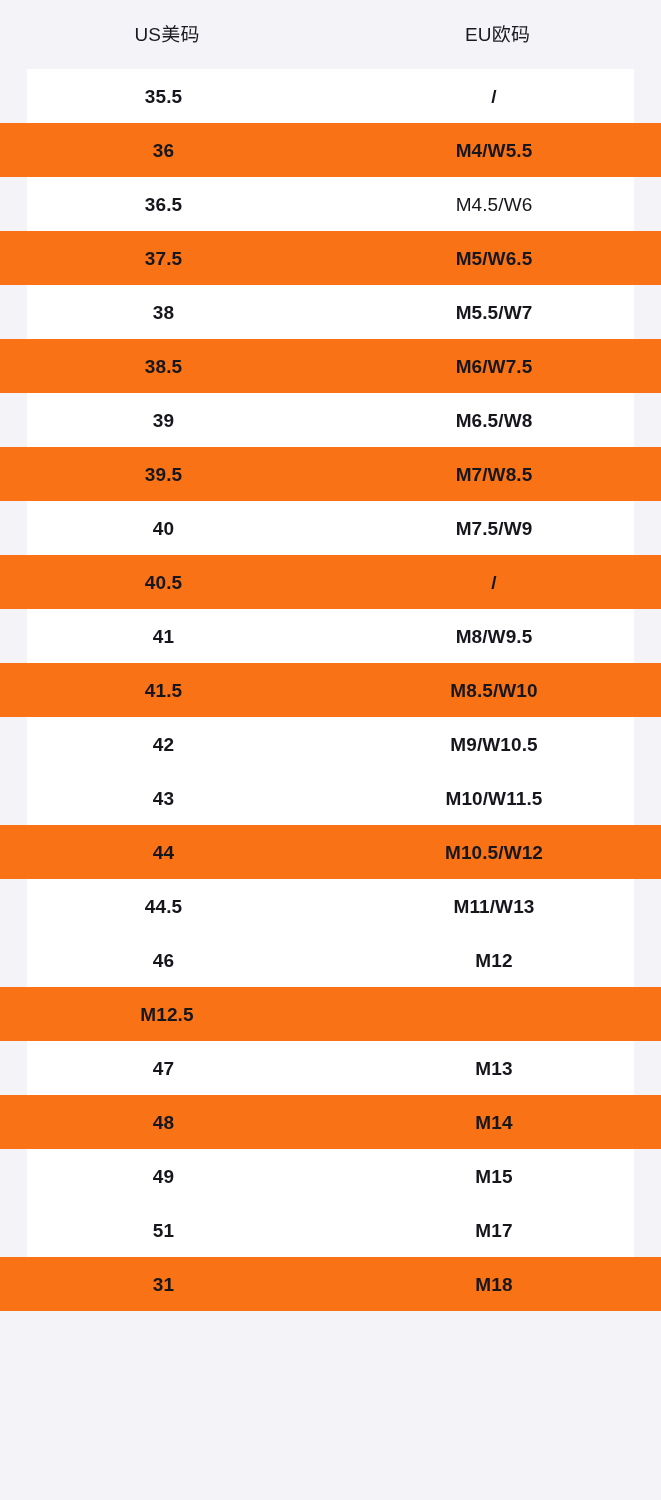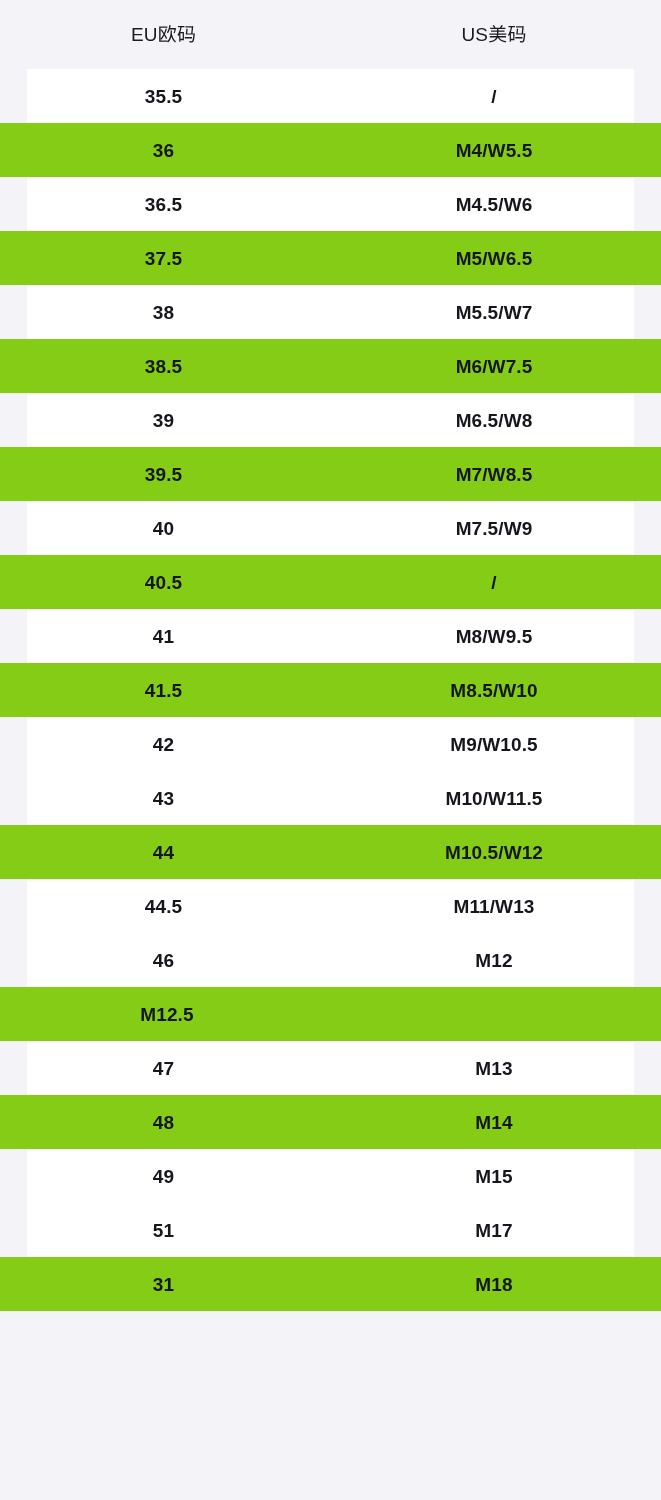--- a/index.html
+++ b/index.html
@@ -51,21 +51,21 @@
   
   .table-body {
     width: 661px;
   }
 
   .table-row {
     display: flex;
     width: 661px;
     height: 54px;
     align-items: center;
-    background: #84cc16;
+    background: #f97316;
   }
 
   
   .table-row.row-white {
     background:
       linear-gradient(to right,
         #f4f4f8 0px, #f4f4f8 27px,
         #ffffff 27px, #ffffff 634px,
         #f4f4f8 634px, #f4f4f8 661px);
   }
@@ -84,214 +84,214 @@
     font-size: 19px;
     font-weight: 700;
     color: #16161d;
     line-height: 1;
     letter-spacing: 0.1px;
     white-space: nowrap;
   }
 
   
   .cell-text.weight-light {
-    font-weight: 700;
+    font-weight: 400;
   }
 </style>
 </head>
 <body>
 
 <div id="size-table">
 
   <div class="table-header">
+    <div class="col col-us">
+      <span class="header-label">US美码</span>
+    </div>
     <div class="col col-eu">
       <span class="header-label">EU欧码</span>
     </div>
-    <div class="col col-us">
-      <span class="header-label">US美码</span>
+  </div>
+
+  <div class="table-body" id="table-body">
+      <div class="table-row row-white">
+        <div class="cell cell-eu">
+          <span class="cell-text">35.5</span>
+        </div>
+        <div class="cell cell-us">
+          <span class="cell-text">/</span>
+        </div>
+      </div>
+      <div class="table-row row-gray">
+        <div class="cell cell-eu">
+          <span class="cell-text">36</span>
+        </div>
+        <div class="cell cell-us">
+          <span class="cell-text">M4/W5.5</span>
+        </div>
+      </div>
+      <div class="table-row row-white">
+        <div class="cell cell-eu">
+          <span class="cell-text">36.5</span>
+        </div>
+        <div class="cell cell-us">
+          <span class="cell-text weight-light">M4.5/W6</span>
+        </div>
+      </div>
+      <div class="table-row row-gray">
+        <div class="cell cell-eu">
+          <span class="cell-text">37.5</span>
+        </div>
+        <div class="cell cell-us">
+          <span class="cell-text">M5/W6.5</span>
+        </div>
+      </div>
+      <div class="table-row row-white">
+        <div class="cell cell-eu">
+          <span class="cell-text">38</span>
+        </div>
+        <div class="cell cell-us">
+          <span class="cell-text">M5.5/W7</span>
+        </div>
+      </div>
+      <div class="table-row row-gray">
+        <div class="cell cell-eu">
+          <span class="cell-text">38.5</span>
+        </div>
+        <div class="cell cell-us">
+          <span class="cell-text">M6/W7.5</span>
+        </div>
+      </div>
+      <div class="table-row row-white">
+        <div class="cell cell-eu">
+          <span class="cell-text">39</span>
+        </div>
+        <div class="cell cell-us">
+          <span class="cell-text">M6.5/W8</span>
+        </div>
+      </div>
+      <div class="table-row row-gray">
+        <div class="cell cell-eu">
+          <span class="cell-text">39.5</span>
+        </div>
+        <div class="cell cell-us">
+          <span class="cell-text">M7/W8.5</span>
+        </div>
+      </div>
+      <div class="table-row row-white">
+        <div class="cell cell-eu">
+          <span class="cell-text">40</span>
+        </div>
+        <div class="cell cell-us">
+          <span class="cell-text">M7.5/W9</span>
+        </div>
+      </div>
+      <div class="table-row row-gray">
+        <div class="cell cell-eu">
+          <span class="cell-text">40.5</span>
+        </div>
+        <div class="cell cell-us">
+          <span class="cell-text">/</span>
+        </div>
+      </div>
+      <div class="table-row row-white">
+        <div class="cell cell-eu">
+          <span class="cell-text">41</span>
+        </div>
+        <div class="cell cell-us">
+          <span class="cell-text">M8/W9.5</span>
+        </div>
+      </div>
+      <div class="table-row row-gray">
+        <div class="cell cell-eu">
+          <span class="cell-text">41.5</span>
+        </div>
+        <div class="cell cell-us">
+          <span class="cell-text">M8.5/W10</span>
+        </div>
+      </div>
+      <div class="table-row row-white">
+        <div class="cell cell-eu">
+          <span class="cell-text">42</span>
+        </div>
+        <div class="cell cell-us">
+          <span class="cell-text">M9/W10.5</span>
+        </div>
+      </div>
+      <div class="table-row row-white">
+        <div class="cell cell-eu">
+          <span class="cell-text">43</span>
+        </div>
+        <div class="cell cell-us">
+          <span class="cell-text">M10/W11.5</span>
+        </div>
+      </div>
+      <div class="table-row row-gray">
+        <div class="cell cell-eu">
+          <span class="cell-text">44</span>
+        </div>
+        <div class="cell cell-us">
+          <span class="cell-text">M10.5/W12</span>
+        </div>
+      </div>
+      <div class="table-row row-white">
+        <div class="cell cell-eu">
+          <span class="cell-text">44.5</span>
+        </div>
+        <div class="cell cell-us">
+          <span class="cell-text">M11/W13</span>
+        </div>
+      </div>
+      <div class="table-row row-white">
+        <div class="cell cell-eu">
+          <span class="cell-text">46</span>
+        </div>
+        <div class="cell cell-us">
+          <span class="cell-text">M12</span>
+        </div>
+      </div>
+      <div class="table-row row-gray">
+        <div class="cell cell-us">
+          <span class="cell-text">M12.5</span>
+        </div>
+      </div>
+      <div class="table-row row-white">
+        <div class="cell cell-eu">
+          <span class="cell-text">47</span>
+        </div>
+        <div class="cell cell-us">
+          <span class="cell-text">M13</span>
+        </div>
+      </div>
+      <div class="table-row row-gray">
+        <div class="cell cell-eu">
+          <span class="cell-text">48</span>
+        </div>
+        <div class="cell cell-us">
+          <span class="cell-text">M14</span>
+        </div>
+      </div>
+      <div class="table-row row-white">
+        <div class="cell cell-eu">
+          <span class="cell-text">49</span>
+        </div>
+        <div class="cell cell-us">
+          <span class="cell-text">M15</span>
+        </div>
+      </div>
+      <div class="table-row row-white">
+        <div class="cell cell-eu">
+          <span class="cell-text">51</span>
+        </div>
+        <div class="cell cell-us">
+          <span class="cell-text">M17</span>
+        </div>
+      </div>
+      <div class="table-row row-gray">
+        <div class="cell cell-eu">
+          <span class="cell-text">31</span>
+        </div>
+        <div class="cell cell-us">
+          <span class="cell-text">M18</span>
+        </div>
+      </div>
     </div>
-  </div>
-
-  <div class="table-body" id="table-body">
-      <div class="table-row row-white">
-        <div class="cell cell-eu">
-          <span class="cell-text">35.5</span>
-        </div>
-        <div class="cell cell-us">
-          <span class="cell-text">/</span>
-        </div>
-      </div>
-      <div class="table-row row-gray">
-        <div class="cell cell-eu">
-          <span class="cell-text">36</span>
-        </div>
-        <div class="cell cell-us">
-          <span class="cell-text">M4/W5.5</span>
-        </div>
-      </div>
-      <div class="table-row row-white">
-        <div class="cell cell-eu">
-          <span class="cell-text">36.5</span>
-        </div>
-        <div class="cell cell-us">
-          <span class="cell-text weight-light">M4.5/W6</span>
-        </div>
-      </div>
-      <div class="table-row row-gray">
-        <div class="cell cell-eu">
-          <span class="cell-text">37.5</span>
-        </div>
-        <div class="cell cell-us">
-          <span class="cell-text">M5/W6.5</span>
-        </div>
-      </div>
-      <div class="table-row row-white">
-        <div class="cell cell-eu">
-          <span class="cell-text">38</span>
-        </div>
-        <div class="cell cell-us">
-          <span class="cell-text">M5.5/W7</span>
-        </div>
-      </div>
-      <div class="table-row row-gray">
-        <div class="cell cell-eu">
-          <span class="cell-text">38.5</span>
-        </div>
-        <div class="cell cell-us">
-          <span class="cell-text">M6/W7.5</span>
-        </div>
-      </div>
-      <div class="table-row row-white">
-        <div class="cell cell-eu">
-          <span class="cell-text">39</span>
-        </div>
-        <div class="cell cell-us">
-          <span class="cell-text">M6.5/W8</span>
-        </div>
-      </div>
-      <div class="table-row row-gray">
-        <div class="cell cell-eu">
-          <span class="cell-text">39.5</span>
-        </div>
-        <div class="cell cell-us">
-          <span class="cell-text">M7/W8.5</span>
-        </div>
-      </div>
-      <div class="table-row row-white">
-        <div class="cell cell-eu">
-          <span class="cell-text">40</span>
-        </div>
-        <div class="cell cell-us">
-          <span class="cell-text">M7.5/W9</span>
-        </div>
-      </div>
-      <div class="table-row row-gray">
-        <div class="cell cell-eu">
-          <span class="cell-text">40.5</span>
-        </div>
-        <div class="cell cell-us">
-          <span class="cell-text">/</span>
-        </div>
-      </div>
-      <div class="table-row row-white">
-        <div class="cell cell-eu">
-          <span class="cell-text">41</span>
-        </div>
-        <div class="cell cell-us">
-          <span class="cell-text">M8/W9.5</span>
-        </div>
-      </div>
-      <div class="table-row row-gray">
-        <div class="cell cell-eu">
-          <span class="cell-text">41.5</span>
-        </div>
-        <div class="cell cell-us">
-          <span class="cell-text">M8.5/W10</span>
-        </div>
-      </div>
-      <div class="table-row row-white">
-        <div class="cell cell-eu">
-          <span class="cell-text">42</span>
-        </div>
-        <div class="cell cell-us">
-          <span class="cell-text">M9/W10.5</span>
-        </div>
-      </div>
-      <div class="table-row row-white">
-        <div class="cell cell-eu">
-          <span class="cell-text">43</span>
-        </div>
-        <div class="cell cell-us">
-          <span class="cell-text">M10/W11.5</span>
-        </div>
-      </div>
-      <div class="table-row row-gray">
-        <div class="cell cell-eu">
-          <span class="cell-text">44</span>
-        </div>
-        <div class="cell cell-us">
-          <span class="cell-text">M10.5/W12</span>
-        </div>
-      </div>
-      <div class="table-row row-white">
-        <div class="cell cell-eu">
-          <span class="cell-text">44.5</span>
-        </div>
-        <div class="cell cell-us">
-          <span class="cell-text">M11/W13</span>
-        </div>
-      </div>
-      <div class="table-row row-white">
-        <div class="cell cell-eu">
-          <span class="cell-text">46</span>
-        </div>
-        <div class="cell cell-us">
-          <span class="cell-text">M12</span>
-        </div>
-      </div>
-      <div class="table-row row-gray">
-        <div class="cell cell-us">
-          <span class="cell-text">M12.5</span>
-        </div>
-      </div>
-      <div class="table-row row-white">
-        <div class="cell cell-eu">
-          <span class="cell-text">47</span>
-        </div>
-        <div class="cell cell-us">
-          <span class="cell-text">M13</span>
-        </div>
-      </div>
-      <div class="table-row row-gray">
-        <div class="cell cell-eu">
-          <span class="cell-text">48</span>
-        </div>
-        <div class="cell cell-us">
-          <span class="cell-text">M14</span>
-        </div>
-      </div>
-      <div class="table-row row-white">
-        <div class="cell cell-eu">
-          <span class="cell-text">49</span>
-        </div>
-        <div class="cell cell-us">
-          <span class="cell-text">M15</span>
-        </div>
-      </div>
-      <div class="table-row row-white">
-        <div class="cell cell-eu">
-          <span class="cell-text">51</span>
-        </div>
-        <div class="cell cell-us">
-          <span class="cell-text">M17</span>
-        </div>
-      </div>
-      <div class="table-row row-gray">
-        <div class="cell cell-eu">
-          <span class="cell-text">31</span>
-        </div>
-        <div class="cell cell-us">
-          <span class="cell-text">M18</span>
-        </div>
-      </div>
-    </div>
 
 </div>
 
 </body></html>

